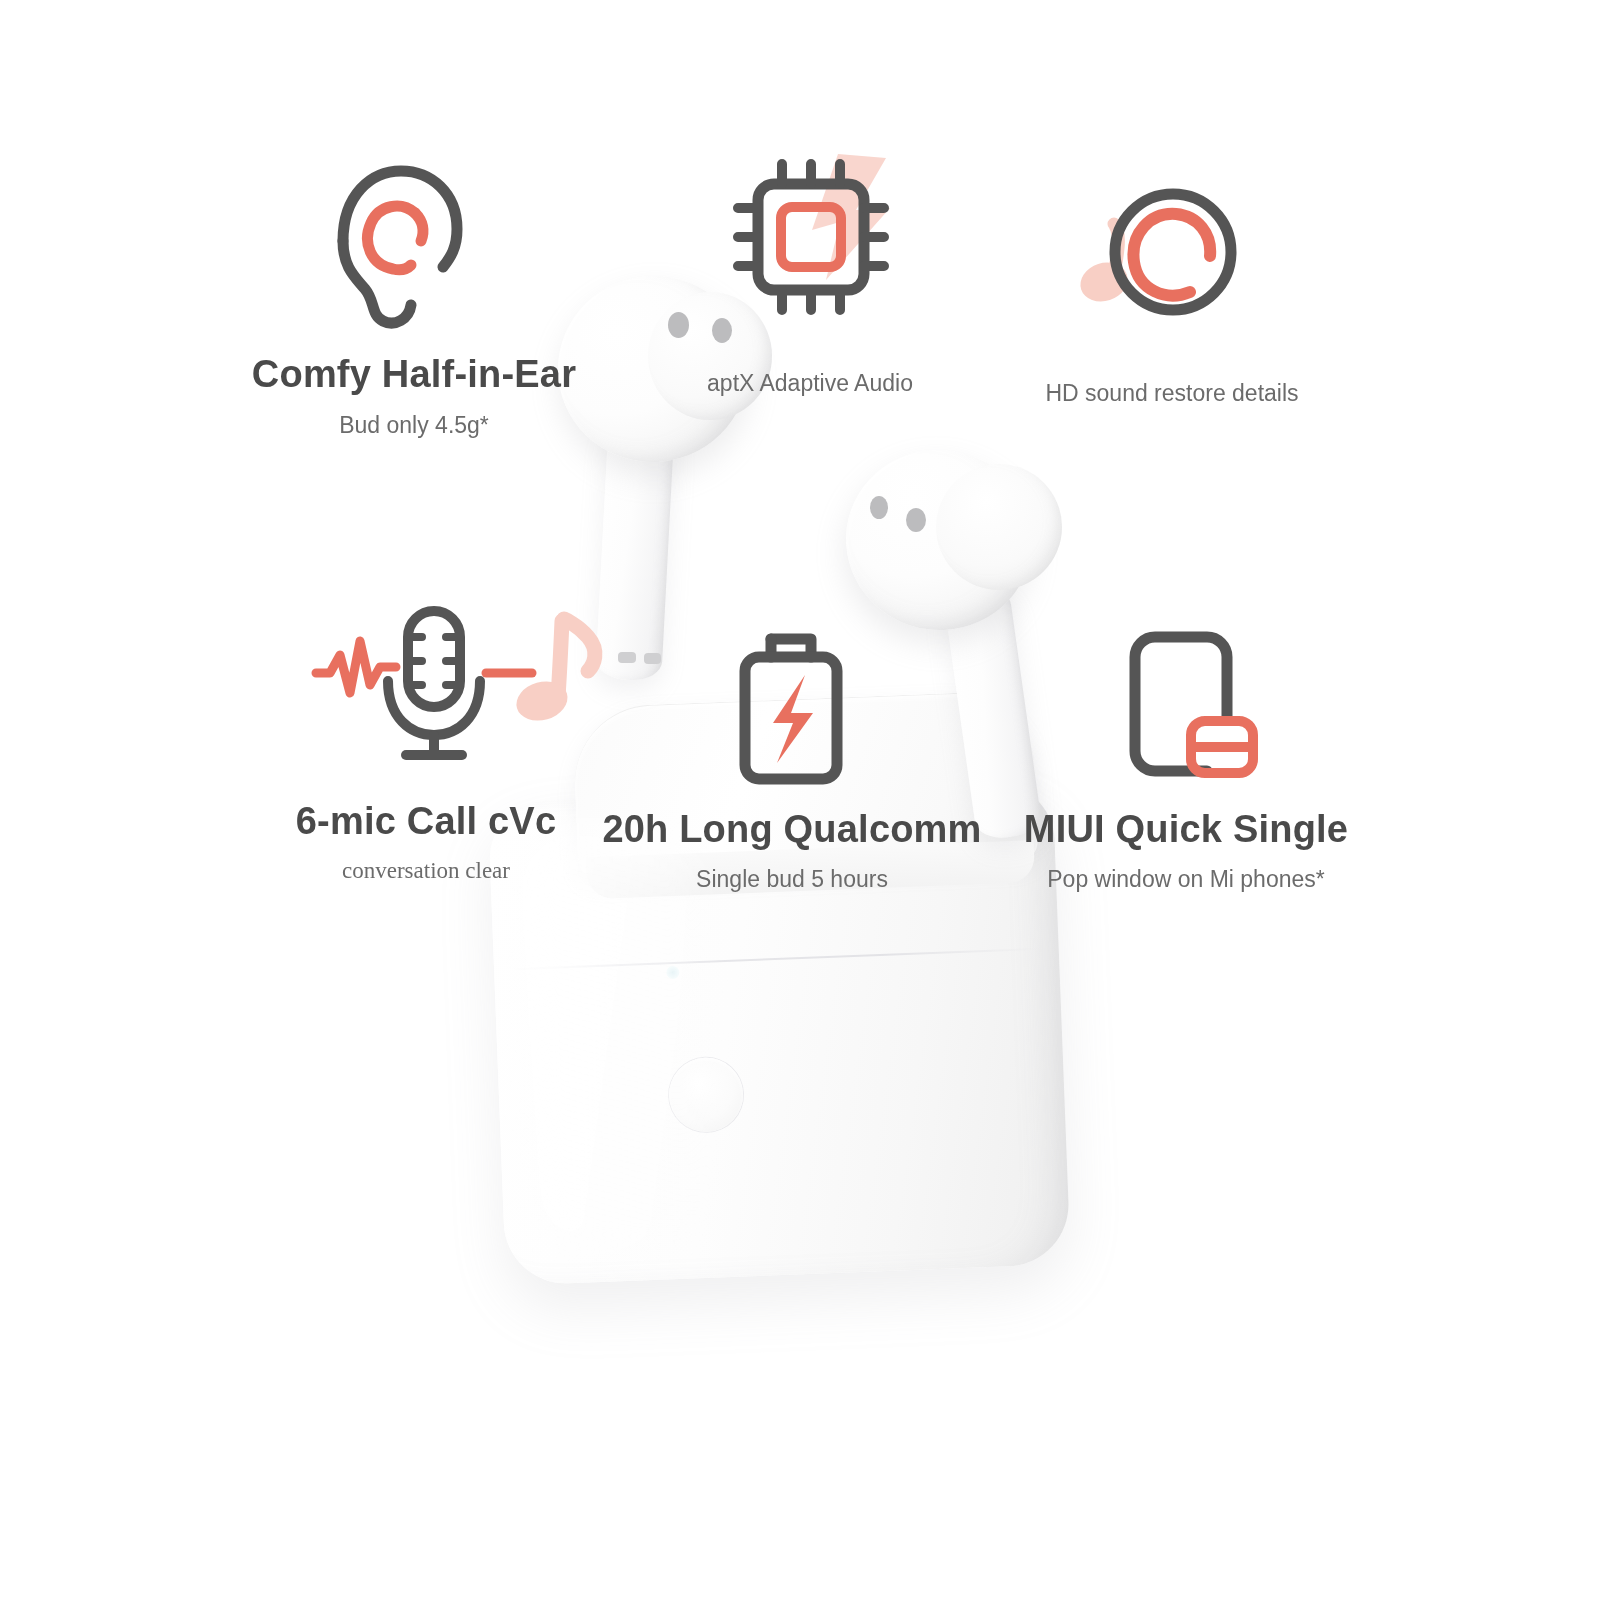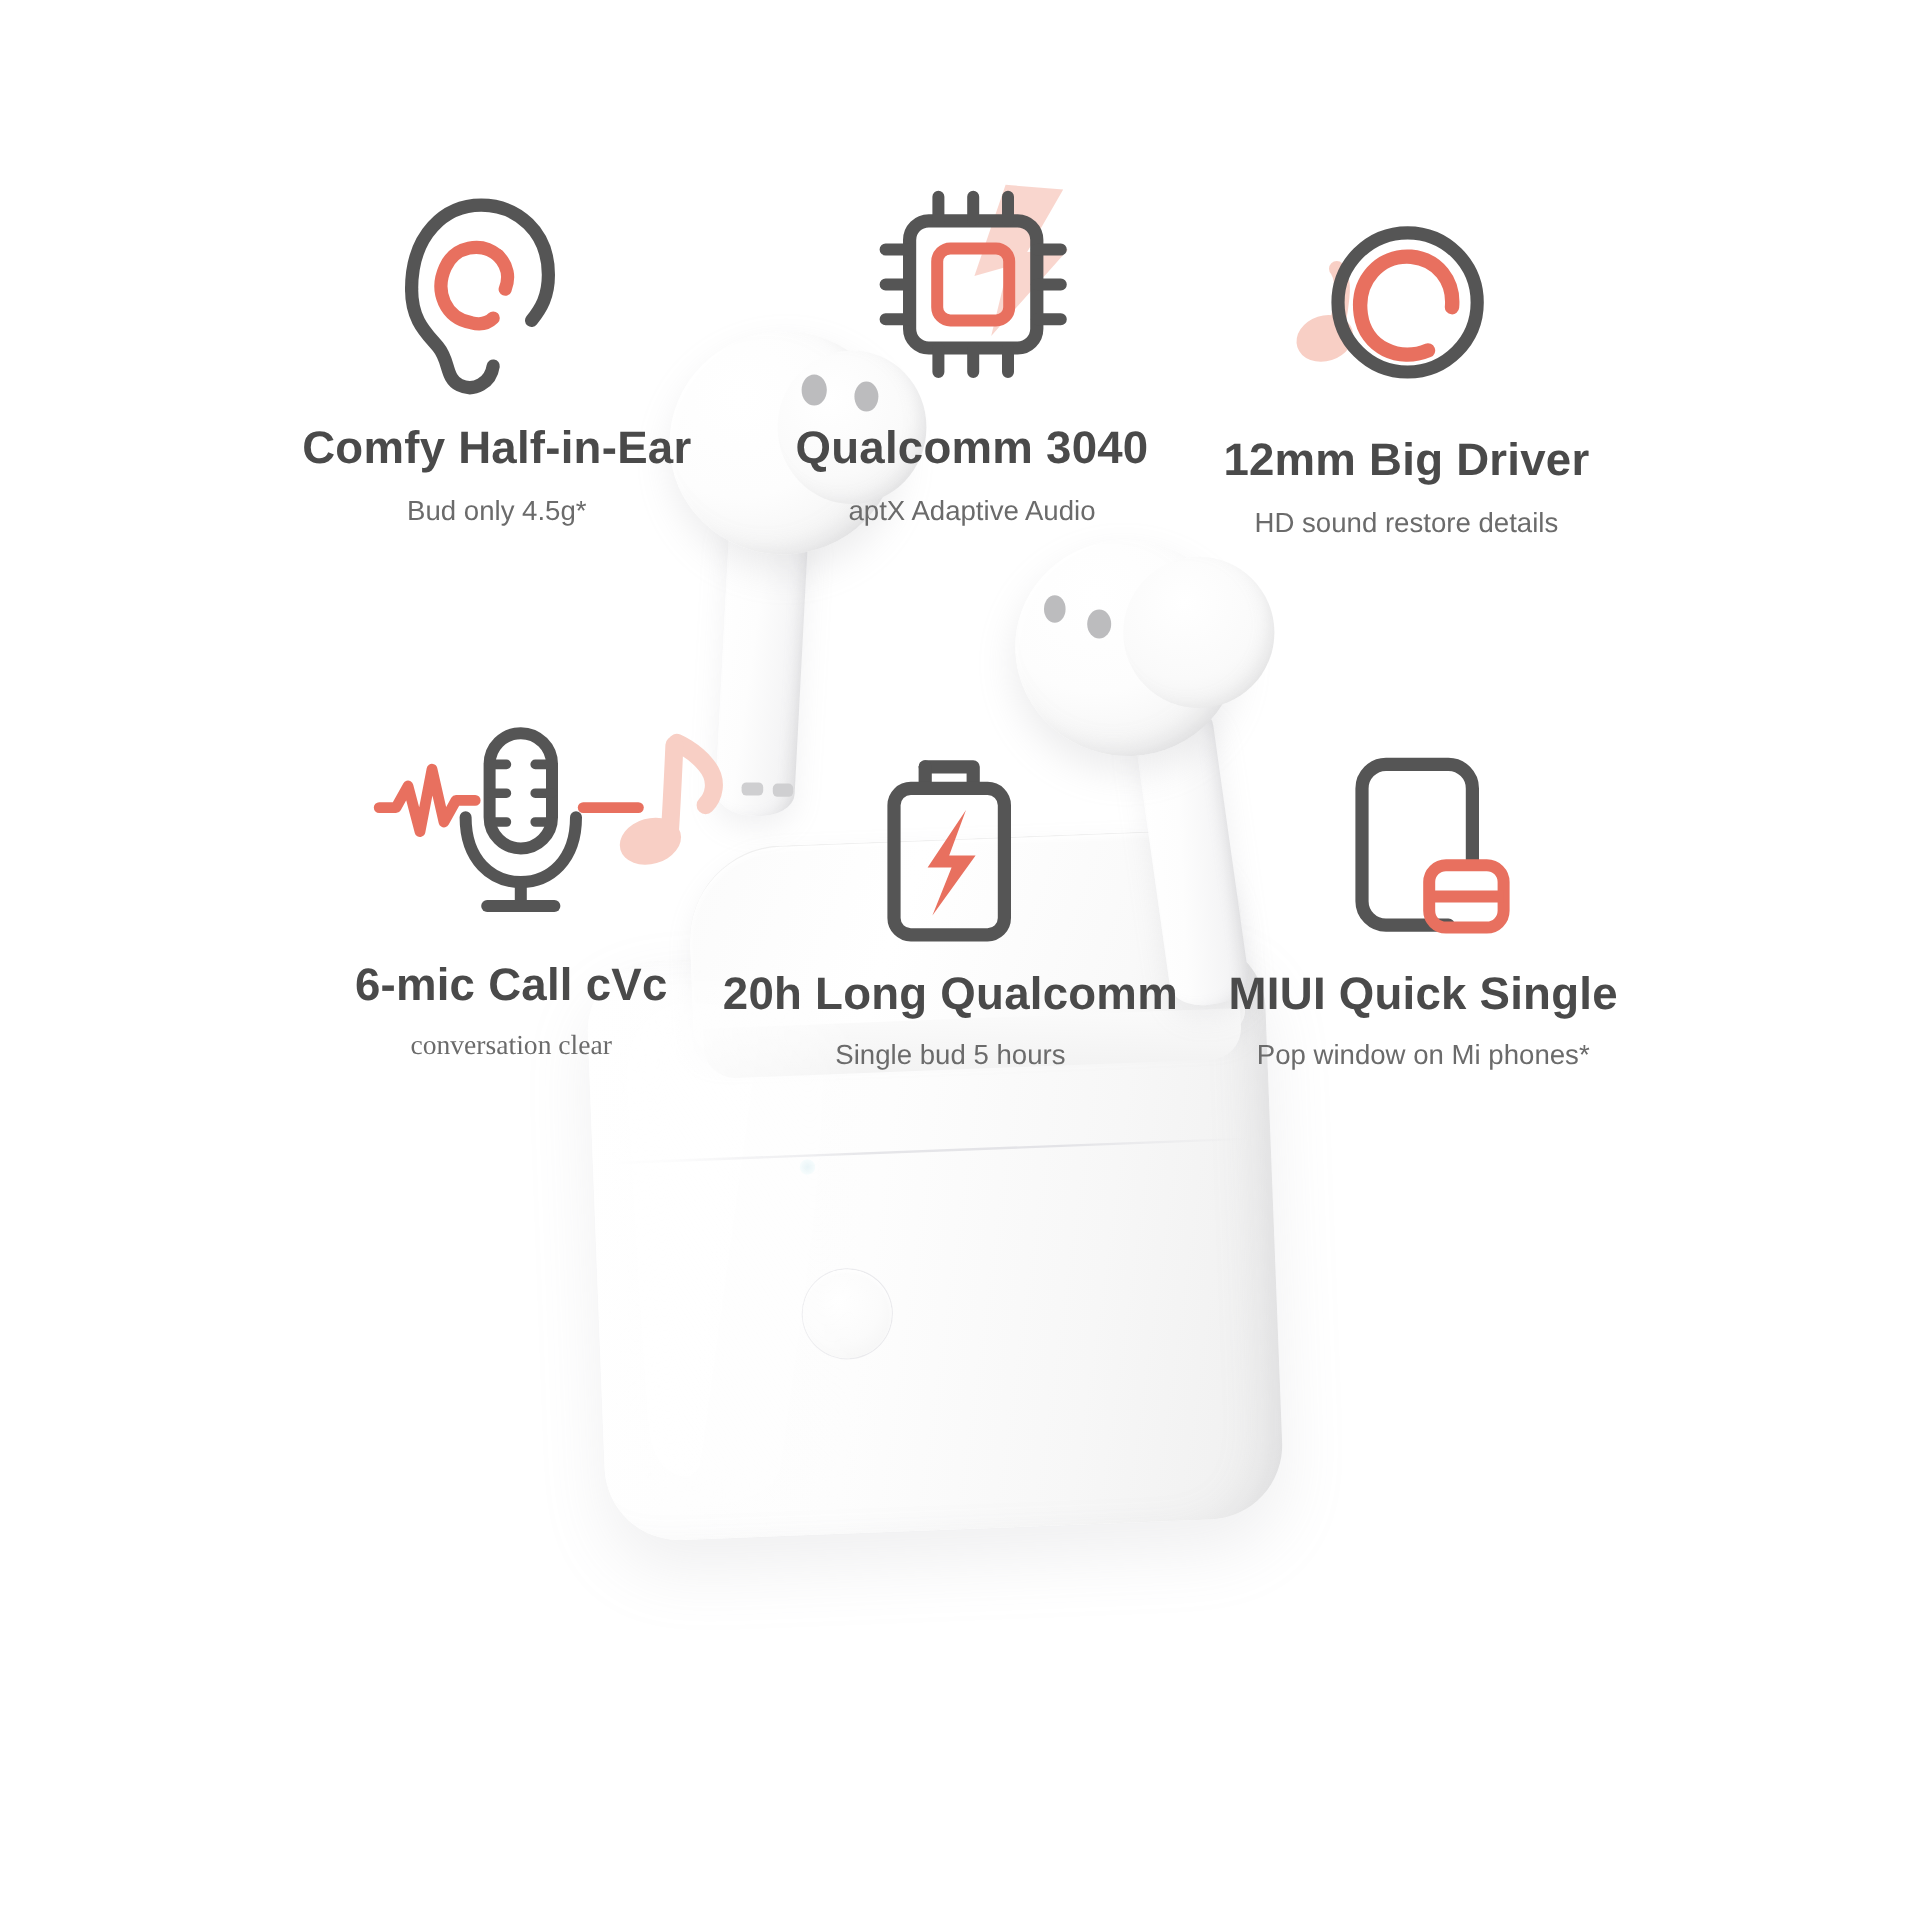--- a/index.html
+++ b/index.html
@@ -317,37 +317,35 @@
 
           <path d="M64 142 V162 M93 142 V162 M122 142 V162" stroke="#555555" stroke-width="10" stroke-linecap="round"></path>
 
           <path d="M40 60 H20 M40 89 H20 M40 118 H20" stroke="#555555" stroke-width="10" stroke-linecap="round"></path>
 
           <path d="M146 60 H166 M146 89 H166 M146 118 H166" stroke="#555555" stroke-width="10" stroke-linecap="round"></path>
 
           <rect x="63" y="59" width="60" height="60" rx="11" stroke="#e8705f" stroke-width="10"></rect>
         </svg>
       </div>
-      <div class="feature-title">Qualcomm 3040</div>
       <div class="feature-sub">aptX Adaptive Audio</div>
     </div>
 
     <div class="feature f-driver">
       <div class="feature-icon">
         <svg width="180" height="165" viewBox="0 0 180 165" fill="none">
 
           <path d="M36 48 C36 48 42 54 40 72 C38 92 34 102 34 102" stroke="#f8cfc5" stroke-width="13" stroke-linecap="round"></path>
           <ellipse cx="26" cy="106" rx="24" ry="19" transform="rotate(-18 26 106)" fill="#f8cfc5"></ellipse>
 
           <circle cx="95" cy="76" r="58" stroke="#555555" stroke-width="11"></circle>
 
           <path d="M112 116 C88 126 60 114 56 86 C52 58 72 36 98 38 C120 40 134 58 132 80" stroke="#e8705f" stroke-width="12" stroke-linecap="round"></path>
         </svg>
       </div>
-      <div class="feature-title">12mm Big Driver</div>
       <div class="feature-sub">HD sound restore details</div>
     </div>
 
     <div class="feature f-mic">
       <div class="feature-icon">
         <svg width="300" height="175" viewBox="0 0 300 175" fill="none">
 
           <path d="M6 84 L20 84 L30 66 L40 104 L50 52 L60 96 L70 78 L86 78" stroke="#e8705f" stroke-width="9" stroke-linecap="round" stroke-linejoin="round"></path>
 
           <path d="M176 84 H222" stroke="#e8705f" stroke-width="9" stroke-linecap="round"></path>

